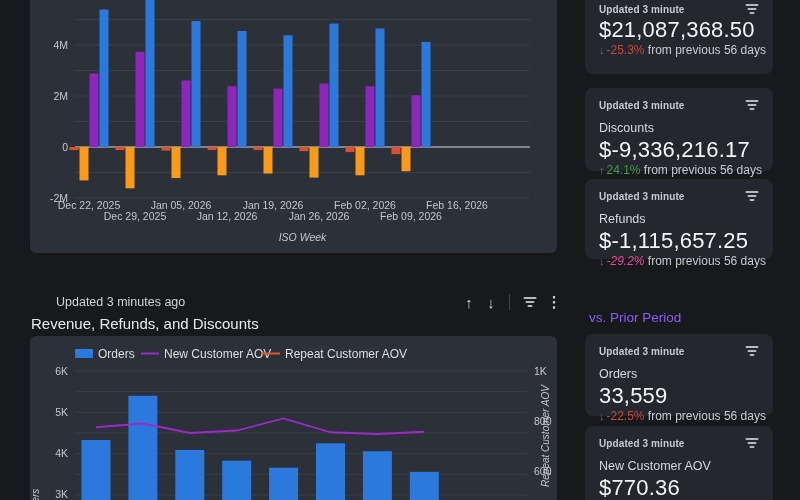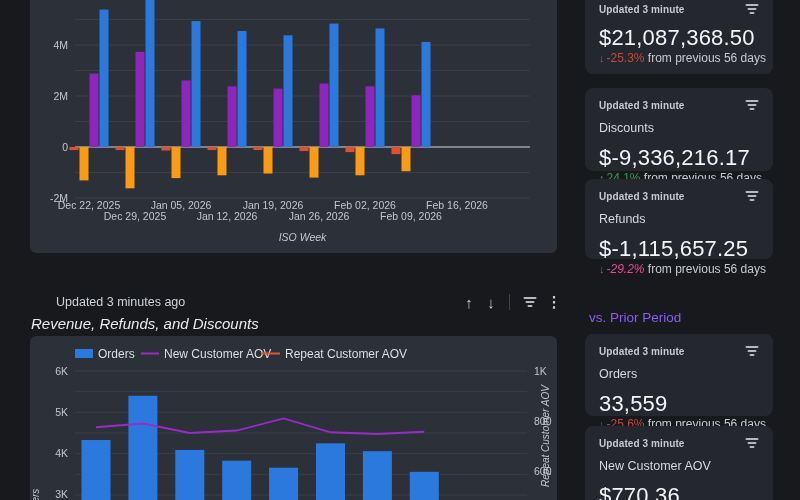--- a/index.html
+++ b/index.html
@@ -12,33 +12,33 @@
   .card{
     position:absolute;background:#2c3038;border-radius:6px;
   }
   .kpi-card{
     position:absolute;left:585px;width:188px;background:#24272d;border-radius:8px;
     box-sizing:border-box;padding:11px 14px 12px 14px;color:#d8dadd;
   }
   .kpi-head{display:flex;justify-content:space-between;align-items:center;}
   .kpi-updated{font-size:10px;font-weight:700;color:#c6c9ce;letter-spacing:.1px;text-align:right;}
   .kpi-label{margin-top:10px;font-size:12.5px;color:#d5d8dc;}
-  .kpi-value{margin-top:10px;font-size:22px;color:#f4f5f6;letter-spacing:.2px;white-space:nowrap;}
+  .kpi-value{margin-top:2px;font-size:22px;color:#f4f5f6;letter-spacing:.2px;white-space:nowrap;}
   .kpi-delta{margin-top:0;font-size:12px;color:#c7cace;white-space:nowrap;}
   .kpi-delta .arrow{font-size:11px;margin-right:2px;}
   .filter-icon{display:inline-block;width:14px;height:12px;position:relative;cursor:pointer;}
   .filter-icon i{position:absolute;left:50%;transform:translateX(-50%);height:1.6px;background:#b6bac0;border-radius:1px;display:block;}
   .filter-icon i:nth-child(1){top:1px;width:13px;}
   .filter-icon i:nth-child(2){top:5px;width:9px;}
   .filter-icon i:nth-child(3){top:9px;width:5px;}
   .section-head{position:absolute;left:56px;top:295px;font-size:12.5px;color:#cfd2d6;}
   .toolbar{position:absolute;top:293px;display:flex;align-items:center;color:#c9ccd1;}
   .toolbar .tb-icon{font-size:15px;width:22px;text-align:center;cursor:pointer;}
   .toolbar .tb-divider{width:1px;height:16px;background:#3f434b;margin:0 7px;}
-  .section-title{position:absolute;left:31px;top:315px;font-size:15px;color:#e9eaec;font-style:italic;}
+  .section-title{position:absolute;left:31px;top:315px;font-size:15px;color:#e9eaec;}
   .vs-prior{position:absolute;left:589px;top:310px;font-size:13.5px;color:#8b5cf6;}
   svg text{font-family:"Liberation Sans", sans-serif;}
 </style>
 </head>
 <body>
 
 <div class="card" style="left:30px;top:-50px;width:527px;height:303px;">
   <svg id="top-chart" width="527" height="303" viewBox="0 0 527 303">
       <line x1="45" x2="500" y1="69.5" y2="69.5" stroke="#3a3e47" stroke-width="1"></line>
       <line x1="45" x2="500" y1="95" y2="95" stroke="#3a3e47" stroke-width="1"></line>
@@ -194,21 +194,21 @@
   <div class="kpi-head">
     <span class="kpi-updated">Updated 3 minute</span>
     <span class="filter-icon">
         <i></i>
         <i></i>
         <i></i>
       </span>
   </div>
   <div class="kpi-label">Orders</div>
   <div class="kpi-value">33,559</div>
-  <div class="kpi-delta"><span class="arrow" style="color: rgb(193, 74, 65);">↓</span><span style="color: rgb(193, 74, 65);">-25.6%</span><span> from previous 56 days</span></div>
+  <div class="kpi-delta"><span class="arrow" style="color: rgb(193, 74, 65);">↓</span><span style="color: rgb(193, 74, 65);">-22.5%</span><span> from previous 56 days</span></div>
 </div>
 
 <div class="kpi-card" style="top:426px;height:110px;">
   <div class="kpi-head">
     <span class="kpi-updated">Updated 3 minute</span>
     <span class="filter-icon">
         <i></i>
         <i></i>
         <i></i>
       </span>

